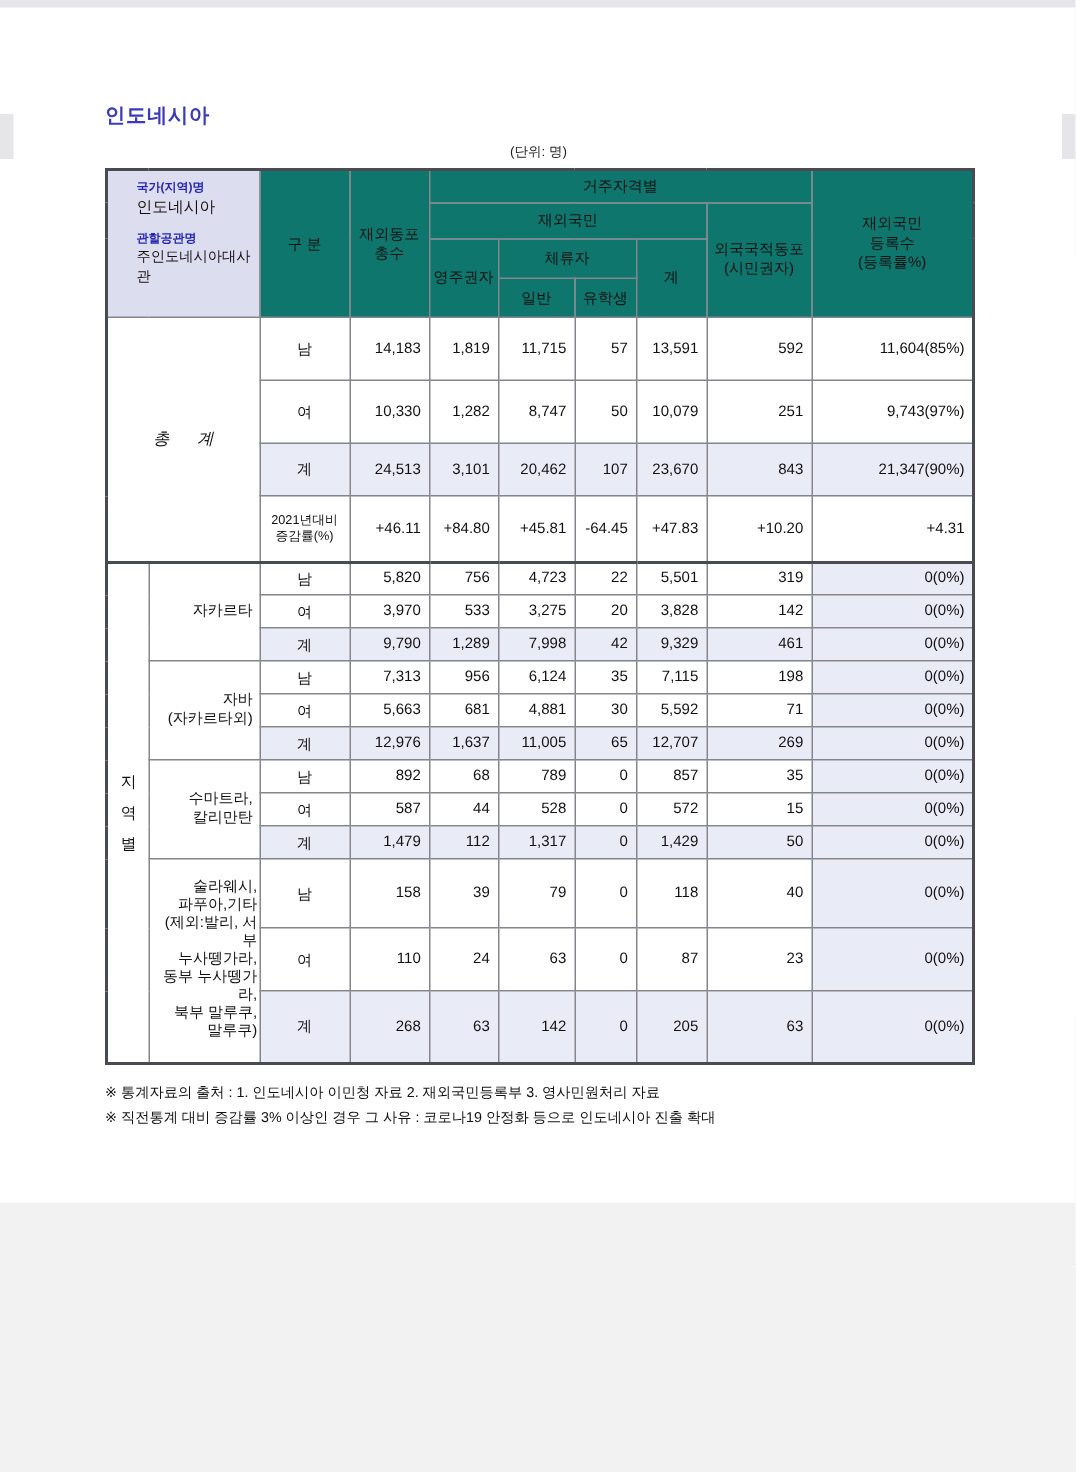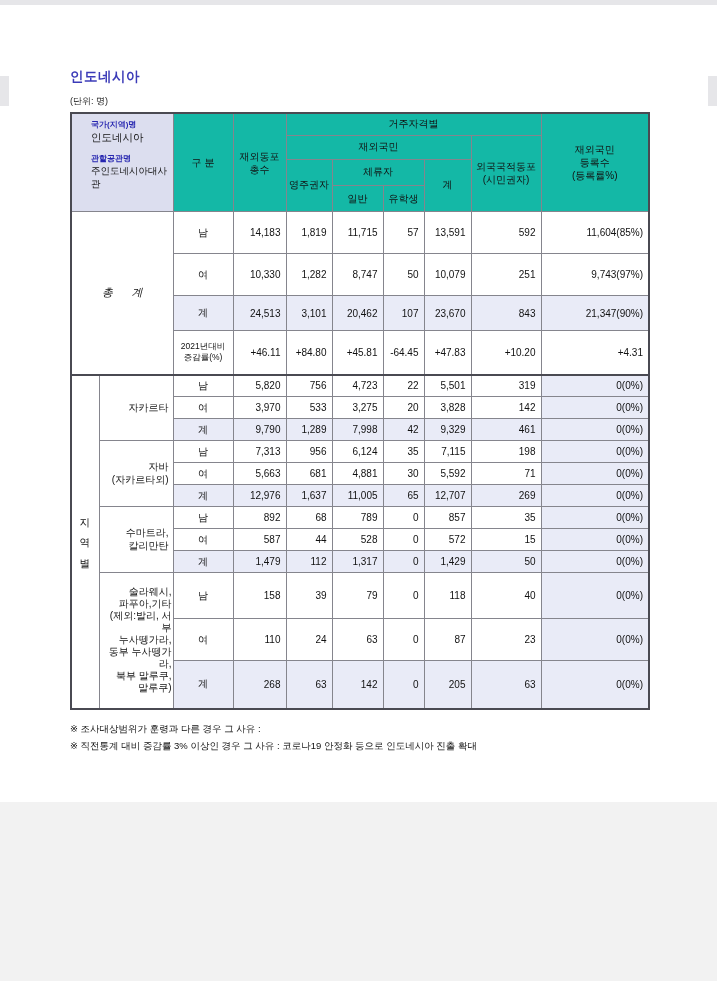--- a/index.html
+++ b/index.html
@@ -5,26 +5,26 @@
   * { margin:0; padding:0; box-sizing:border-box; }
   html,body { background:#f2f2f2; }
   body { font-family:"Liberation Sans","DejaVu Sans",sans-serif; }
   .page { position:relative; width:717px; height:802px; background:#ffffff; overflow:hidden; margin:0; }
   .artifact { position:absolute; background:#e6e6e9; }
   .top-strip { left:0; top:0; width:717px; height:5px; }
   .side-tab-left { left:0; top:76px; width:9px; height:30px; }
   .side-tab-right { left:708px; top:76px; width:9px; height:30px; }
 
   .title { position:absolute; left:70px; top:68px; font-size:13.5px; font-weight:bold; color:#3b3bb8; letter-spacing:.5px; }
-  .unit { position:absolute; left:70px; top:95px; width:578px; text-align:left; font-size:9px; color:#222; }
+  .unit { position:absolute; left:70px; top:95px; width:578px; text-align:center; font-size:9px; color:#222; }
 
   .tbl-wrap { position:absolute; left:70px; top:112px; }
   table { border-collapse:collapse; table-layout:fixed; width:578px; font-size:10px; color:#111; border:2px solid #4a4a52; }
   td, th { border:1px solid #85858d; padding:0 4px; vertical-align:middle; }
-  th { background:#14b8a6; font-weight:normal; text-align:center; padding:0 2px; }
+  th { background:#0f766e; font-weight:normal; text-align:center; padding:0 2px; }
   .pre { white-space:pre-line; line-height:1.3; }
   .num { text-align:right; padding-right:5px; }
   .ctr { text-align:center; }
   .lav { background:#e9ebf7; }
   tr.lavrow td { background:#e9ebf7; }
   tr.sep td { border-top:2px solid #4a4a52; }
 
   .hr1 { height:22px; } .hr2 { height:22px; } .hr3 { height:24px; } .hr4 { height:26px; }
   .rt { height:42px; } .rm { height:35px; } .rc { height:44px; }
   .rs { height:22px; } .rl1 { height:46px; } .rl2 { height:42px; } .rl3 { height:48px; }
@@ -280,20 +280,20 @@
         <td class="num">0</td>
         <td class="num">205</td>
         <td class="num">63</td>
         <td class="num">0(0%)</td>
       </tr>
     </tbody>
       </table>
   </div>
 
   <div class="notes">
-    <div>※ 조사대상범위가 훈령과 다른 경우 그 사유 :</div>
+    <div>※ 통계자료의 출처 : 1. 인도네시아 이민청 자료   2. 재외국민등록부 3. 영사민원처리 자료</div>
     <div>※ 직전통계 대비 증감률 3% 이상인 경우 그 사유 : 코로나19 안정화 등으로 인도네시아 진출 확대</div>
   </div>
 
   <div class="footer">
     <span>106</span><span class="dot">●</span><span class="doc">재외동포현황 2023</span>
   </div>
 </div>
 
 </body></html>

